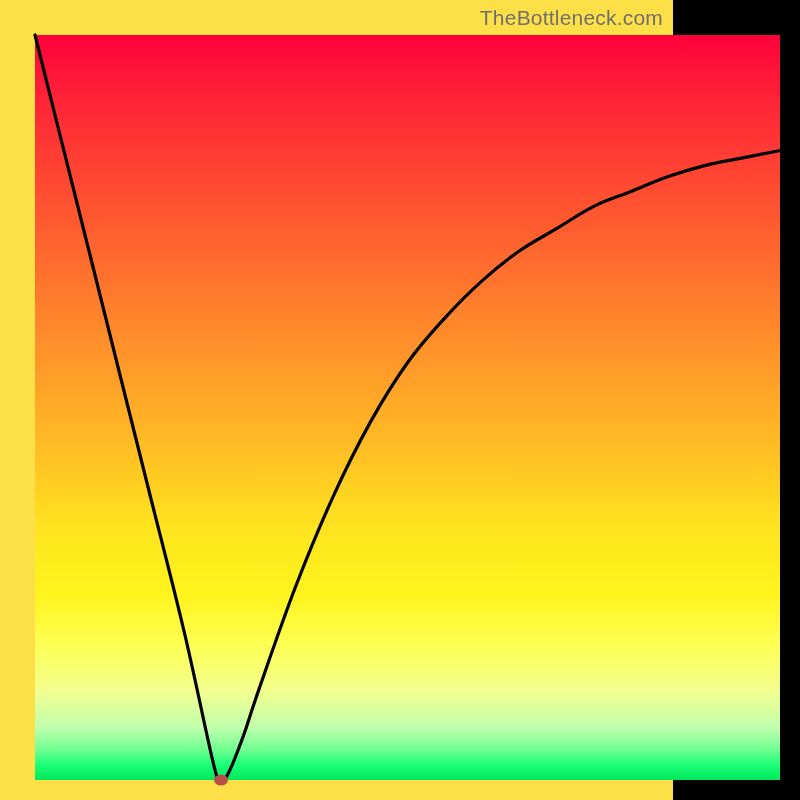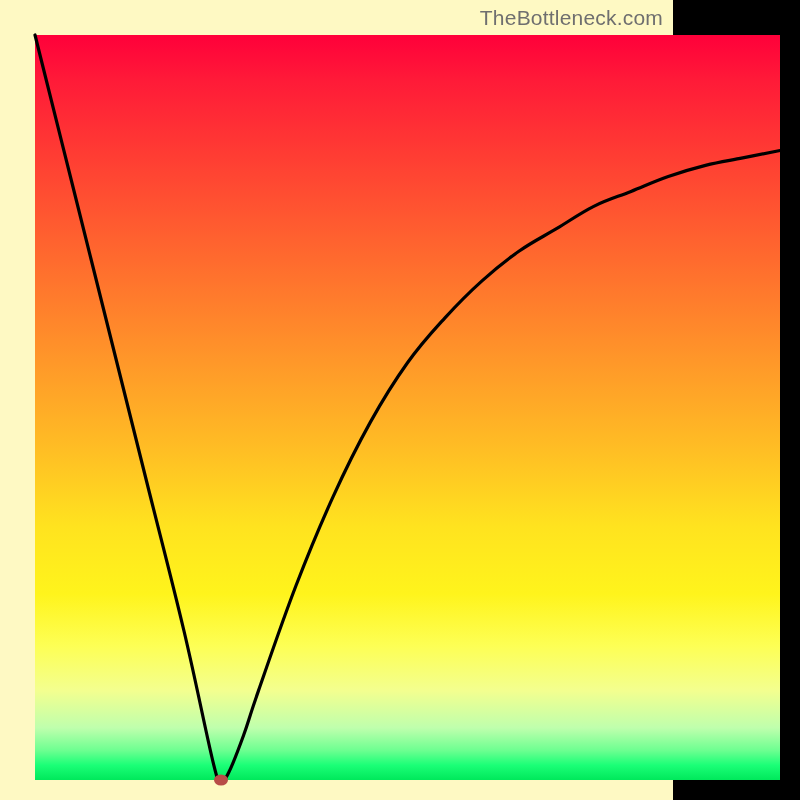--- a/index.html
+++ b/index.html
@@ -8,21 +8,21 @@
     width: 800px;
     height: 800px;
     background: #000;
     overflow: hidden;
     font-family: Arial, Helvetica, sans-serif;
   }
   .frame {
     position: relative;
     width: 673px;
     height: 800px;
-    background: #fef9c3;
+    background: #fde047;
   }
   .plot-area {
     position: absolute;
     left: 35px;
     top: 35px;
     width: 745px;
     height: 745px;
     
     background: linear-gradient(to bottom,
       #ff003a 0%,

